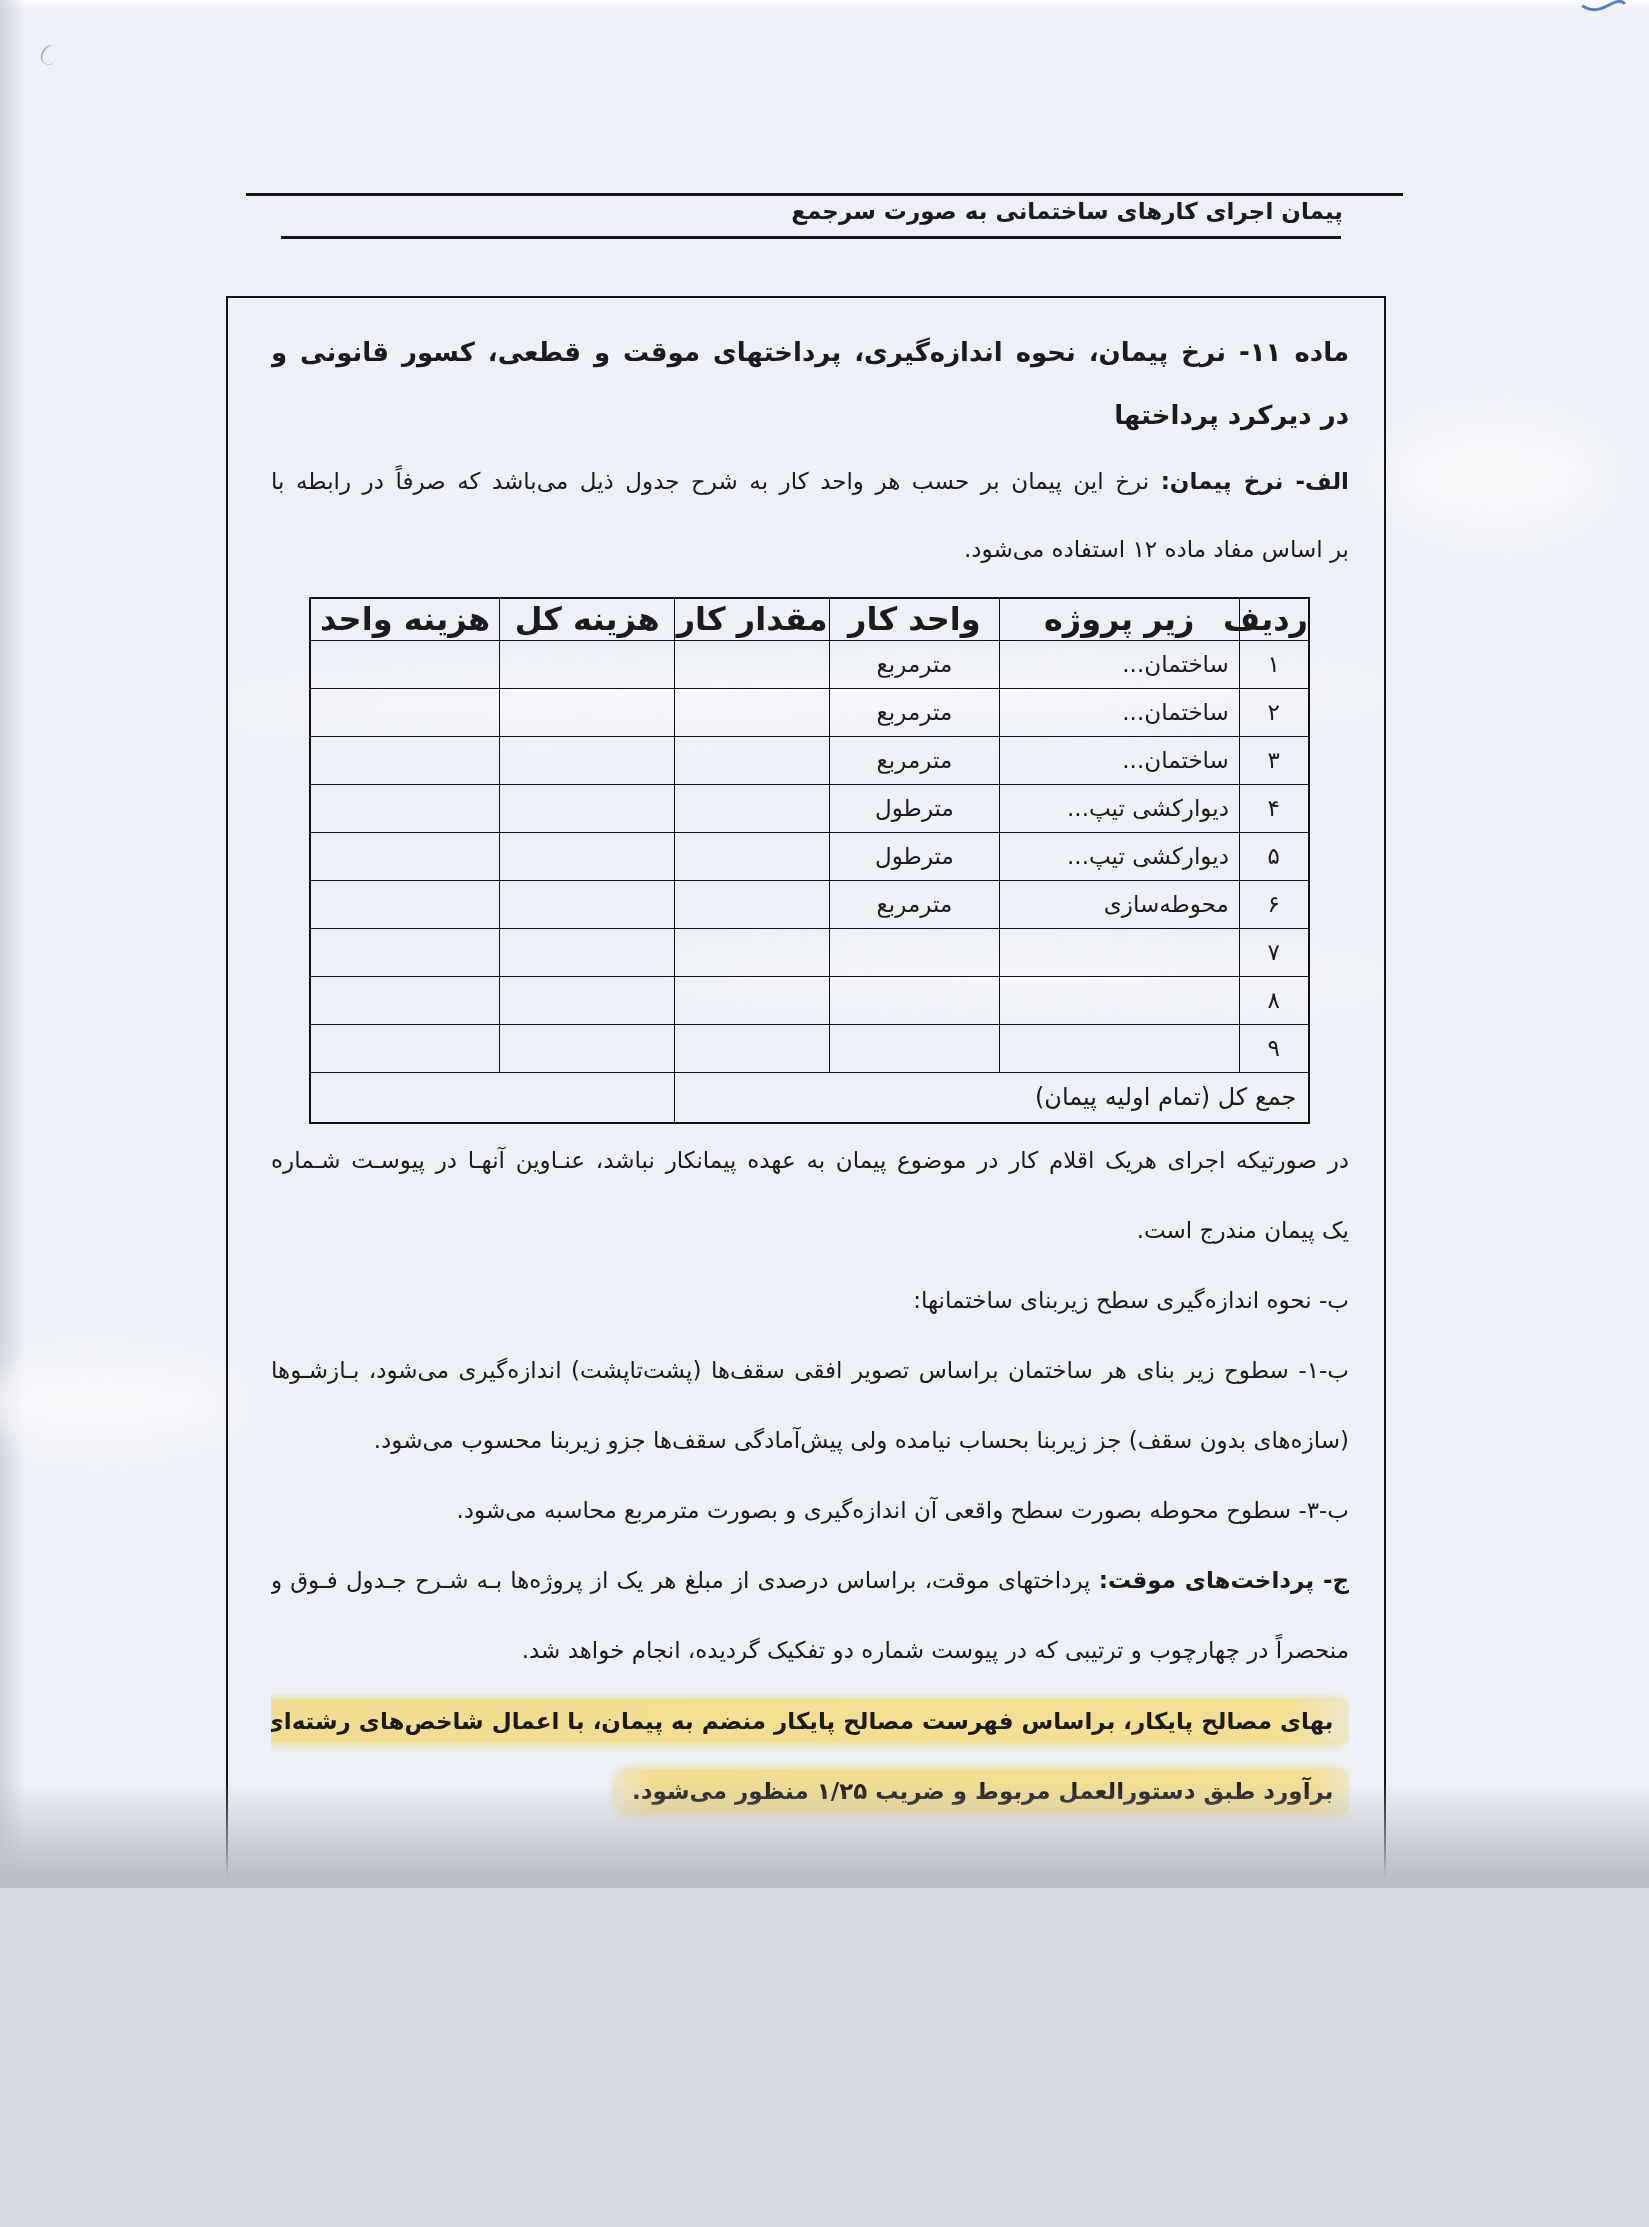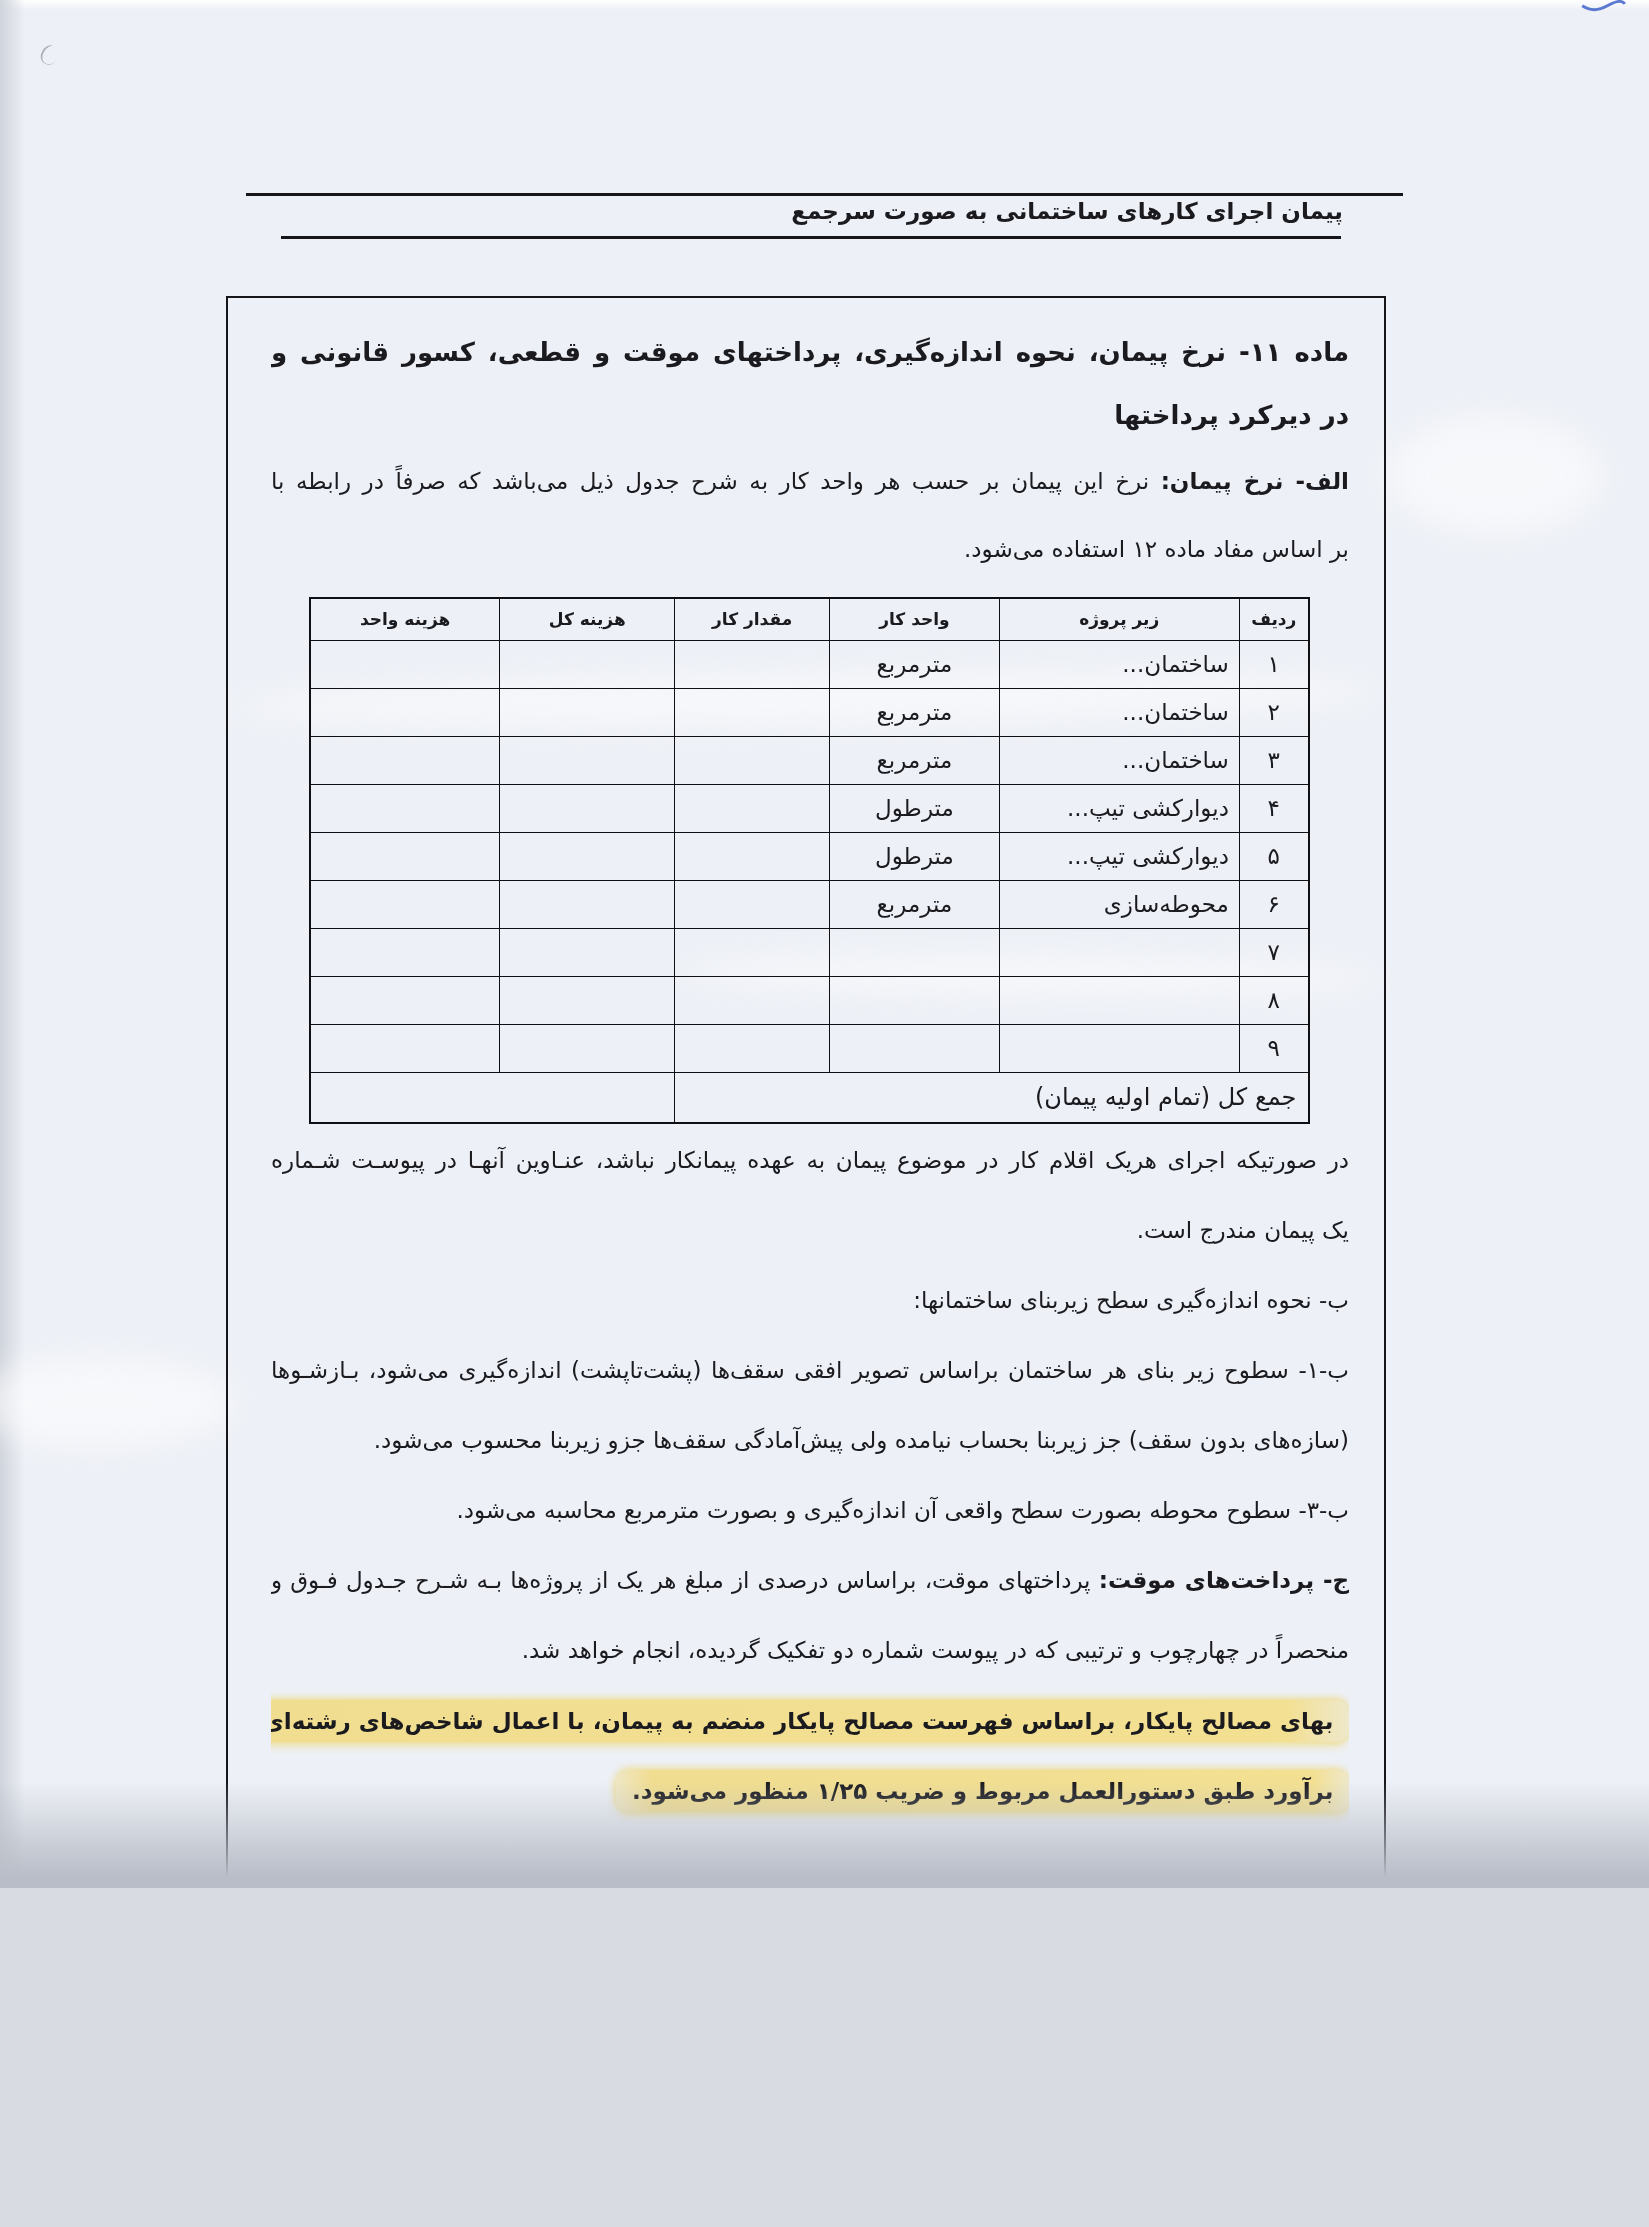--- a/index.html
+++ b/index.html
@@ -61,21 +61,21 @@
   .intro .line{height:68px;line-height:68px;}
 
   
   table.rate-table{
     border-collapse:collapse;table-layout:fixed;
     width:1001px;margin:13.6px 39px 0 auto;
     border:2.9px solid #101014;
     font-size:23px;
   }
   .rate-table th,.rate-table td{border:1.9px solid #101014;padding:0;}
-  .rate-table th{height:41px;font-size:17px;font-weight:bold;text-align:center;}
+  .rate-table th{height:41px;font-size:32px;font-weight:bold;text-align:center;}
   .rate-table td{height:47px;}
   .rate-table td.c-num{text-align:center;}
   .rate-table td.c-sub{text-align:right;padding-right:9.7px;}
   .rate-table td.c-unit{text-align:center;}
   .rate-table tfoot td{height:49px;}
   .rate-table td.total-label{text-align:right;padding-right:11.6px;font-size:24px;}
 
   .body-paragraphs{margin-top:1.9px;}
 
   

